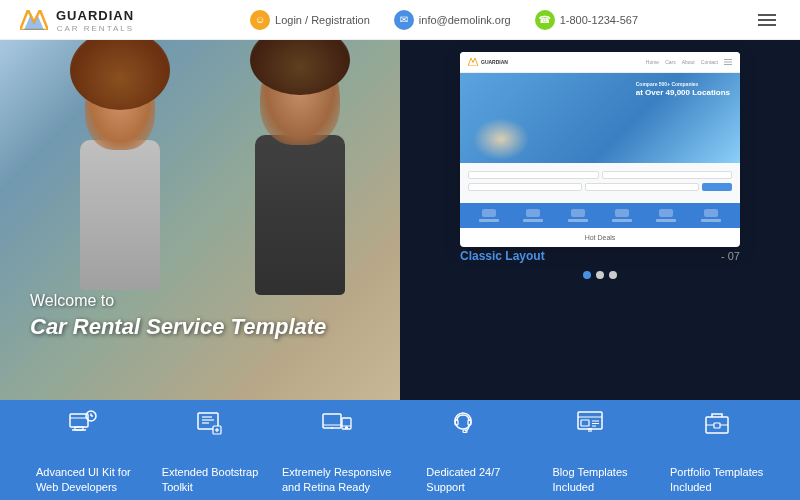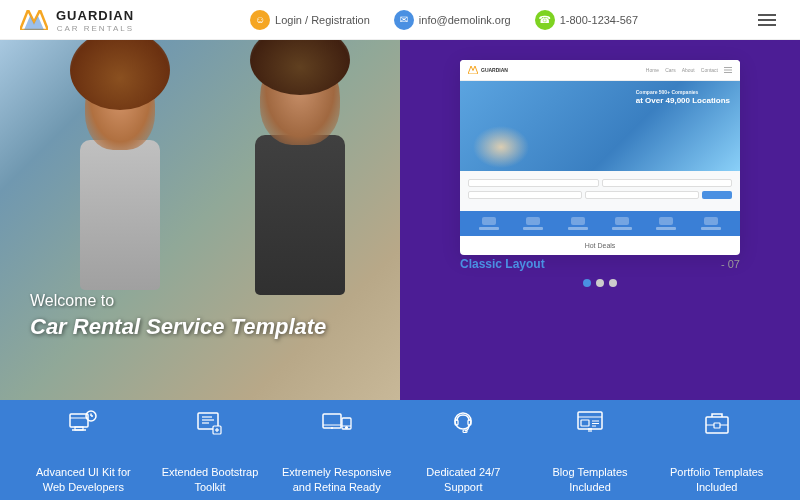--- a/index.html
+++ b/index.html
@@ -112,26 +112,26 @@
       font-size: 22px;
       font-weight: 700;
       text-shadow: 1px 1px 4px rgba(0,0,0,0.6);
       line-height: 1.2;
       font-style: italic;
     }
 
     
     .hero-right {
       width: 400px;
-      background: #4c1d95;
+      background: #0f172a;
       display: flex;
       flex-direction: column;
       align-items: center;
       justify-content: flex-start;
-      padding: 20px;
+      padding: 12px;
       position: relative;
     }
     .preview-card {
       background: #fff;
       border-radius: 4px;
       box-shadow: 0 4px 20px rgba(0,0,0,0.12);
       width: 280px;
       overflow: hidden;
     }
     .preview-header {
@@ -265,21 +265,21 @@
       align-items: center;
       justify-content: space-around;
       padding: 0 20px;
     }
     .feature-item {
       display: flex;
       flex-direction: column;
       align-items: center;
       gap: 24px;
       color: #fff;
-      text-align: center;
+      text-align: left;
       flex: 1;
     }
     .feature-icon {
       width: 36px;
       height: 36px;
       display: flex;
       align-items: center;
       justify-content: center;
     }
     .feature-icon svg {

